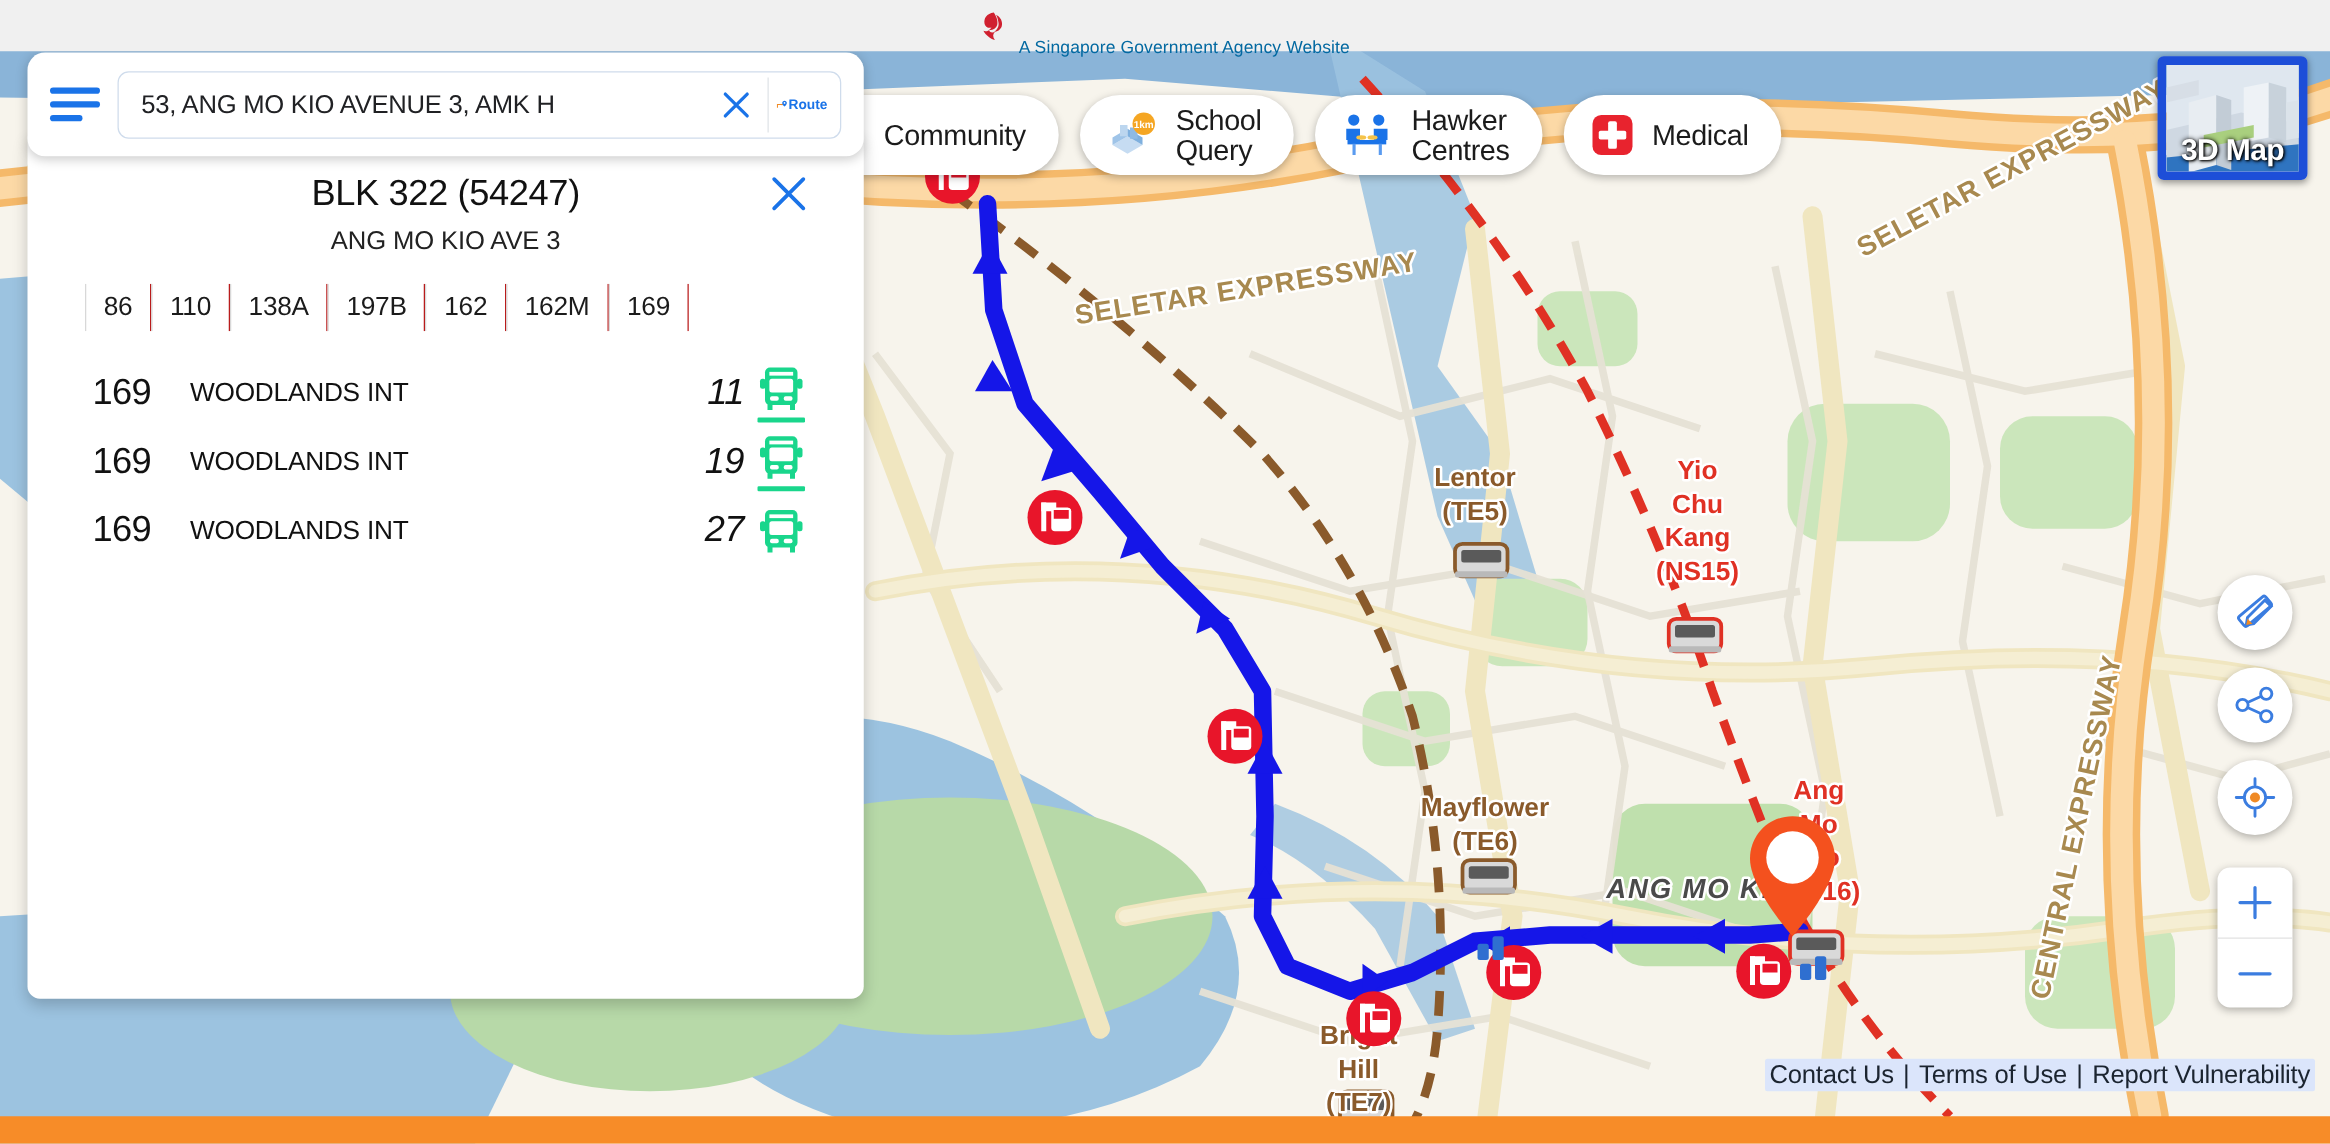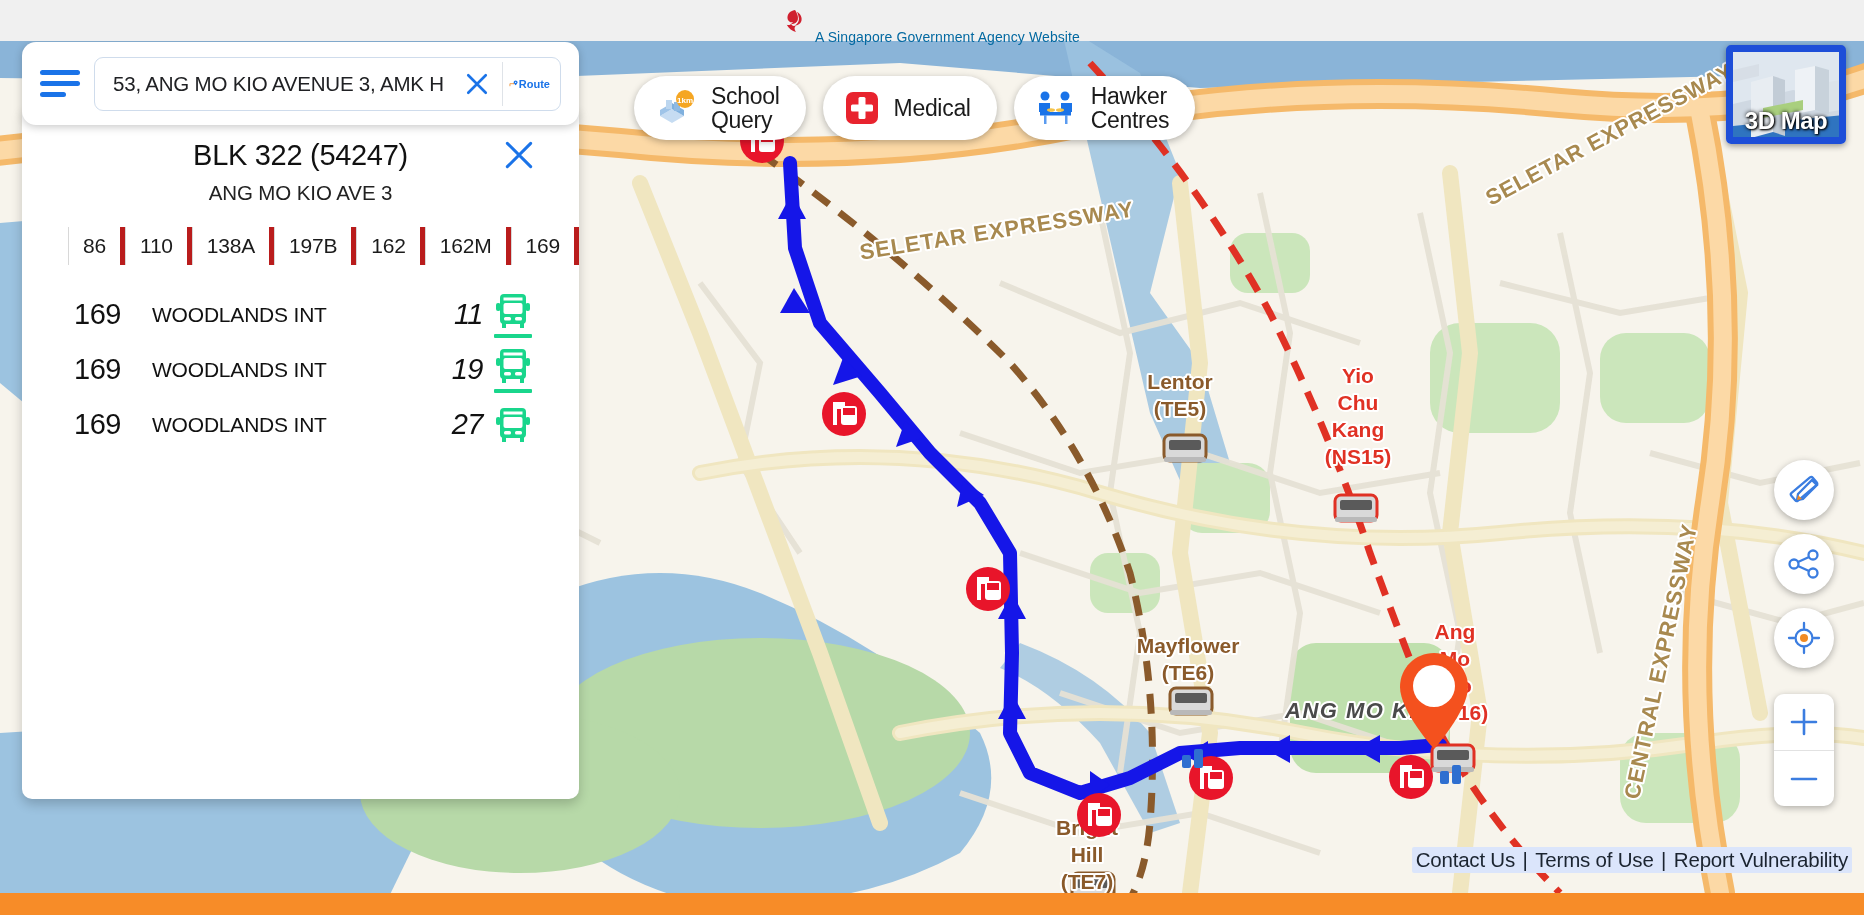--- a/index.html
+++ b/index.html
@@ -24,21 +24,21 @@
 
   
   .map {
     position: absolute; top: 33px; left: 0; width: 1864px; height: 882px;
     overflow: hidden; background: #f6f3ec;
   }
   .map svg { position: absolute; top: 0; left: 0; }
 
   
   .left-panel {
-    position: absolute; left: 22px; top: 42px; width: 557px;
+    position: absolute; left: 22px; top: 42px; width: 669px;
     z-index: 40;
   }
   .search-card {
     background: #fff; border-radius: 14px; height: 83px;
     box-shadow: 0 2px 9px rgba(0,0,0,0.22);
     display: flex; align-items: center; padding: 0 18px; gap: 14px;
     position: relative; z-index: 3;
   }
   .hamburger { width: 40px; height: 30px; display: flex; flex-direction: column;
     justify-content: center; gap: 6px; cursor: pointer; flex: none; }
@@ -71,21 +71,21 @@
     position: relative; z-index: 2; display: flex; flex-direction: column;
   }
   .stop-title { text-align: center; font-size: 29px; color: #111; letter-spacing: -0.3px; }
   .stop-sub { text-align: center; font-size: 20.5px; color: #222; margin-top: 9px; letter-spacing: -0.1px; }
   .close-x { position: absolute; right: 40px; top: 26px; width: 40px; height: 40px;
     cursor: pointer; }
 
   .svc-tabs { display: flex; margin-top: 22px; padding: 0 46px; overflow: hidden;
     align-items: stretch; height: 38px; }
   .svc-tab { font-size: 21px; color: #1b1b1b; padding: 0 14px; white-space: nowrap;
-    border-left: 1px solid #d8d8d8; border-right: 5px solid #b91c1c;
+    border-left: 1px solid #d8d8d8; border-right: 1px solid #b91c1c;
     display: flex; align-items: center; cursor: pointer; letter-spacing: -0.2px; }
 
   .arrivals { margin-top: 22px; }
   .arr-row { display: flex; align-items: center; height: 55px; padding: 0 0 0 52px; cursor: pointer; }
   .arr-svc { font-size: 29px; color: #111; width: 78px; letter-spacing: -0.5px; }
   .arr-dest { font-size: 21px; color: #111; flex: 1; letter-spacing: -0.2px; }
   .arr-time { font-size: 29px; color: #111; margin-right: 10px; letter-spacing: -0.5px; font-style: italic; }
   .arr-icon { width: 40px; margin-right: 46px; display: flex; flex-direction: column;
     align-items: center; }
   .arr-icon .cap { width: 38px; height: 4px; background: #19d68c; margin-top: 4px; border-radius: 1px; }
@@ -462,58 +462,68 @@
             </svg>
           </div>
         </div>
 
       </div>
     </div>
   </div>
 
   <div class="chips">
 
+    <div class="chip">
+      <svg width="40" height="40" viewBox="0 0 40 40">
+        <g fill="none" stroke="#e8232e" stroke-width="2.6">
+          <ellipse cx="20" cy="20" rx="12" ry="7" transform="rotate(35 20 20)"></ellipse>
+          <ellipse cx="20" cy="20" rx="12" ry="7" transform="rotate(95 20 20)"></ellipse>
+          <ellipse cx="20" cy="20" rx="12" ry="7" transform="rotate(155 20 20)"></ellipse>
+        </g>
+      </svg>
+      <span class="chip-label">Community</span>
+    </div>
 
     <div class="chip">
       <svg width="44" height="40" viewBox="0 0 44 40">
         <polygon points="6,28 18,21 30,28 18,35" fill="#c6dcf2"></polygon>
         <polygon points="6,28 6,22 18,15 18,21" fill="#9fc4e8"></polygon>
         <polygon points="18,21 18,15 30,22 30,28" fill="#7fb0de"></polygon>
         <rect x="12" y="12" width="6" height="9" fill="#bcd6ef"></rect>
         <rect x="20" y="14" width="6" height="9" fill="#8fbae3"></rect>
         <circle cx="31" cy="11" r="9" fill="#f5a623"></circle>
         <text x="31" y="14.5" font-size="8" fill="#fff" text-anchor="middle" font-family="Liberation Sans, sans-serif" font-weight="bold">1km</text>
       </svg>
       <span class="chip-label two-line">School
 Query</span>
-    </div>
-
-    <div class="chip">
-      <svg width="38" height="38" viewBox="0 0 38 38">
-        <rect x="3" y="3" width="32" height="32" rx="7" fill="#e8232e"></rect>
-        <rect x="15.5" y="8" width="7" height="22" rx="1.5" fill="#fff"></rect>
-        <rect x="8" y="15.5" width="22" height="7" rx="1.5" fill="#fff"></rect>
-      </svg>
-      <span class="chip-label">Medical</span>
     </div>
 
     <div class="chip">
       <svg width="44" height="38" viewBox="0 0 44 38">
         <circle cx="11" cy="7" r="4.5" fill="#1a73e8"></circle>
         <circle cx="31" cy="7" r="4.5" fill="#1a73e8"></circle>
         <path d="M5 14 h11 v9 h-11 z" fill="#1a73e8"></path>
         <path d="M27 14 h11 v9 h-11 z" fill="#1a73e8"></path>
         <rect x="6" y="23" width="31" height="3.5" fill="#1a73e8"></rect>
         <rect x="10" y="26" width="2.5" height="9" fill="#5a9bf0"></rect>
         <rect x="31" y="26" width="2.5" height="9" fill="#5a9bf0"></rect>
         <ellipse cx="17" cy="21" rx="4" ry="1.8" fill="#f5c349"></ellipse>
         <ellipse cx="26" cy="21" rx="4" ry="1.8" fill="#f5c349"></ellipse>
       </svg>
       <span class="chip-label two-line">Hawker
 Centres</span>
+    </div>
+
+    <div class="chip">
+      <svg width="38" height="38" viewBox="0 0 38 38">
+        <rect x="3" y="3" width="32" height="32" rx="7" fill="#e8232e"></rect>
+        <rect x="15.5" y="8" width="7" height="22" rx="1.5" fill="#fff"></rect>
+        <rect x="8" y="15.5" width="22" height="7" rx="1.5" fill="#fff"></rect>
+      </svg>
+      <span class="chip-label">Medical</span>
     </div>
   </div>
 
   <div class="btn3d">
     <svg width="120" height="99" viewBox="0 0 120 99">
       <rect width="120" height="99" fill="#dfe7ef"></rect>
       <polygon points="0,72 120,52 120,99 0,99" fill="#2f74c0"></polygon>
       <polygon points="0,52 60,38 120,50 120,62 0,74" fill="#cfd8e2"></polygon>
       <polygon points="18,30 40,24 40,80 18,86" fill="#e8edf2"></polygon>
       <polygon points="40,24 52,28 52,84 40,80" fill="#c2ccd6"></polygon>

